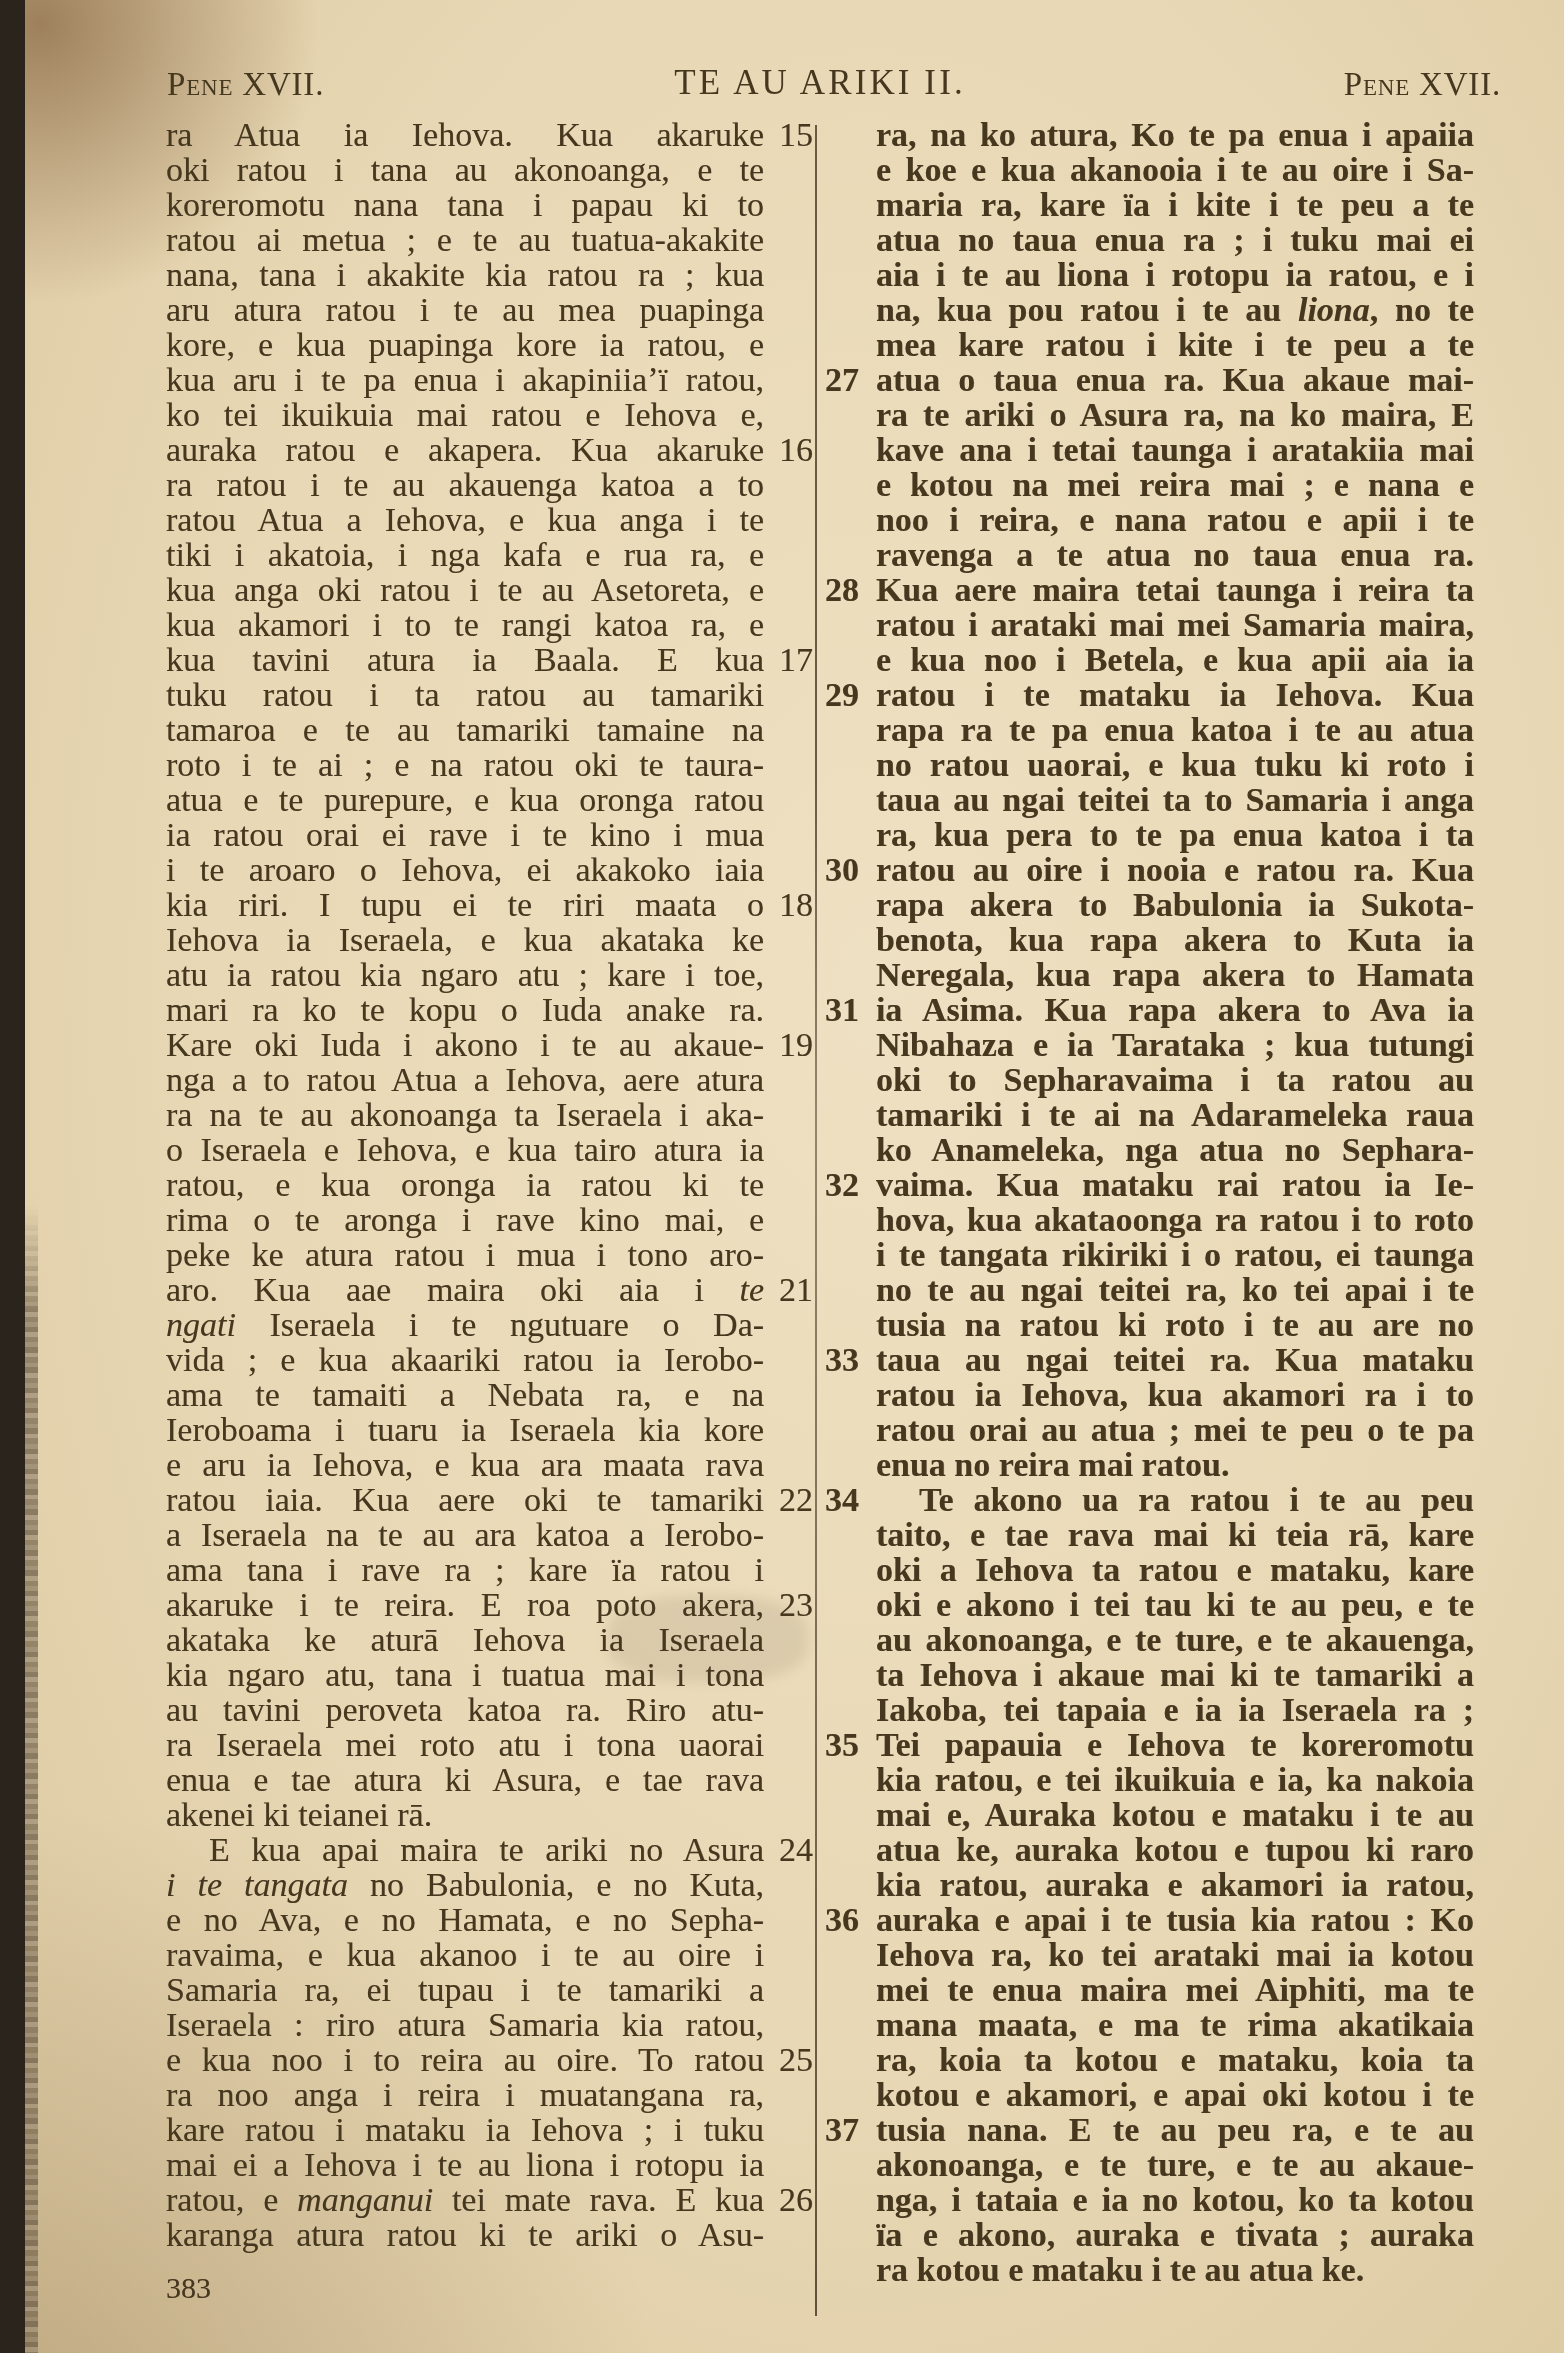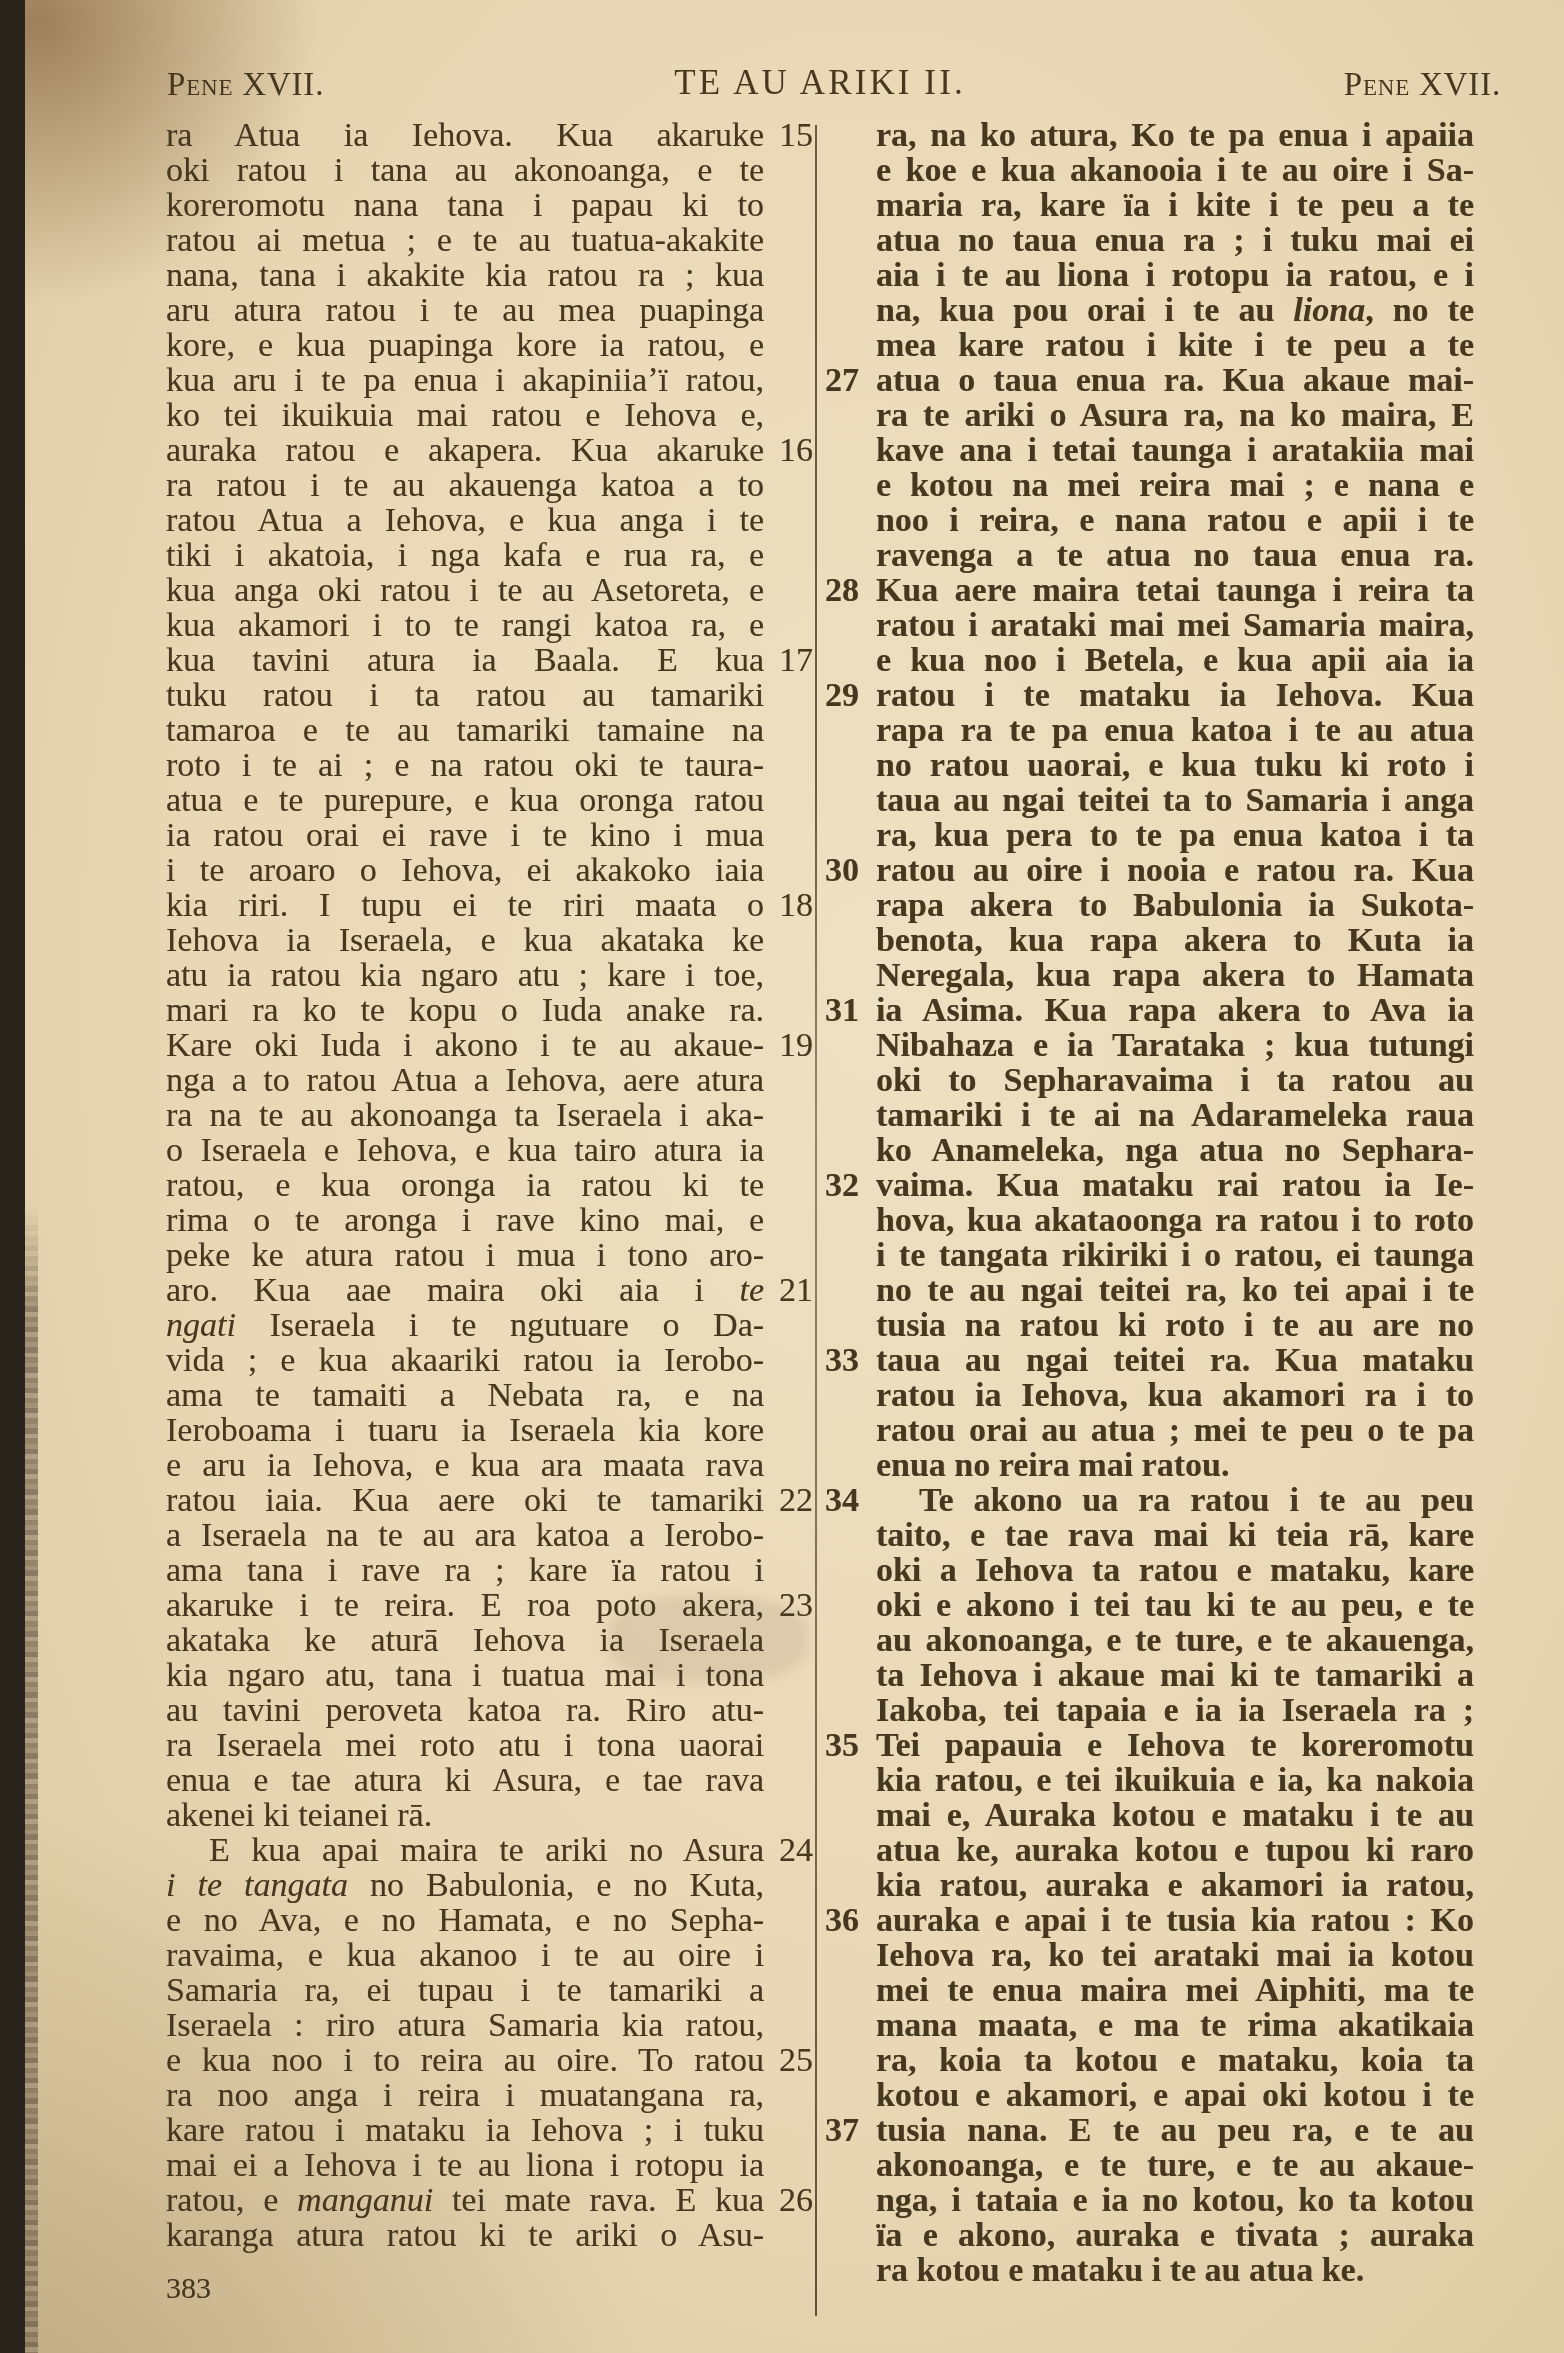--- a/index.html
+++ b/index.html
@@ -329,21 +329,21 @@
       <div class="line">
         <span class="vnum"></span>
         <span class="txt"><span>atua no taua enua ra ; i tuku mai ei</span></span>
       </div>
       <div class="line">
         <span class="vnum"></span>
         <span class="txt"><span>aia i te au liona i rotopu ia ratou, e i</span></span>
       </div>
       <div class="line">
         <span class="vnum"></span>
-        <span class="txt"><span>na, kua pou orai i te au </span><i>liona</i><span>, no te</span></span>
+        <span class="txt"><span>na, kua pou ratou i te au </span><i>liona</i><span>, no te</span></span>
       </div>
       <div class="line">
         <span class="vnum"></span>
         <span class="txt"><span>mea kare ratou i kite i te peu a te</span></span>
       </div>
       <div class="line">
         <span class="vnum">27</span>
         <span class="txt"><span>atua o taua enua ra.  Kua akaue mai-</span></span>
       </div>
       <div class="line">

